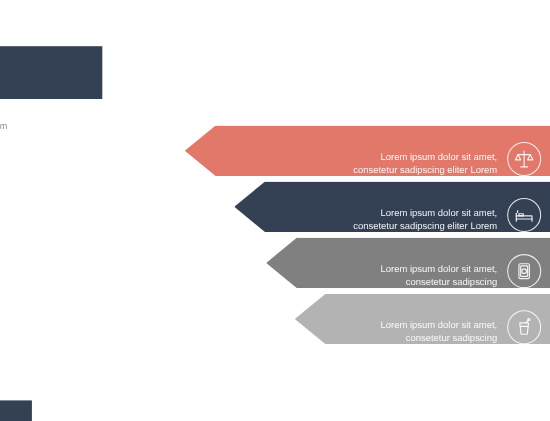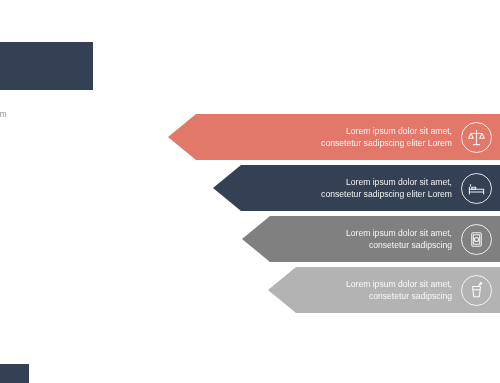--- a/index.html
+++ b/index.html
@@ -72,21 +72,21 @@
     top: 0;
     right: 0;
     bottom: 0;
   }
 
   .arrow-row {
     position: absolute;
     right: 0;
     height: 46px;
     display: flex;
-    align-items: center;
+    align-items: flex-end;
     justify-content: flex-end;
     color: #ffffff;
     
     clip-path: polygon(28px 0, 100% 0, 100% 100%, 28px 100%, 0 50%);
     box-sizing: border-box;
     padding-right: 8px;
   }
 
   .arrow-row .row-text {
     font-size: 8.6px;

